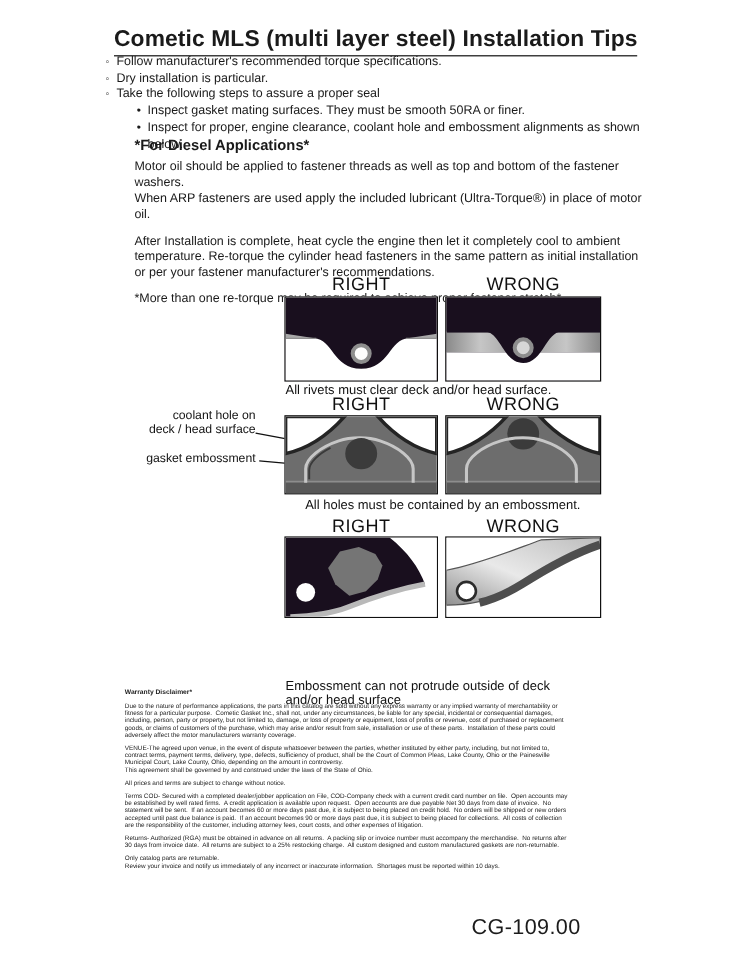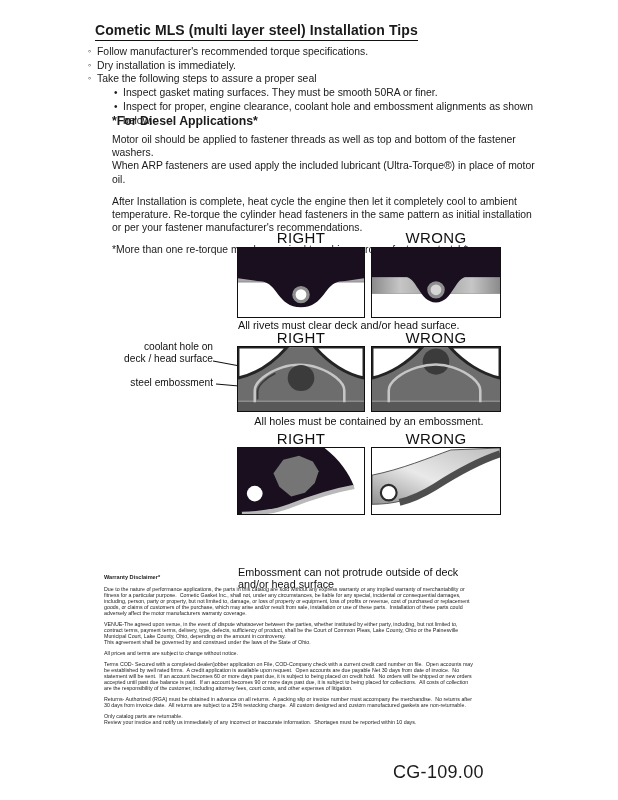--- a/index.html
+++ b/index.html
@@ -2,21 +2,21 @@
 <html><head>
 <meta charset="utf-8">
 <style>
   html,body{margin:0;padding:0;background:#ffffff;}
   .page{
     position:relative;width:618px;height:800px;background:#ffffff;overflow:hidden;
     font-family:"Liberation Sans", sans-serif;color:#1a1a1a;
   }
   .abs{position:absolute;}
   .title{
-    left:95px;top:22px;font-size:14px;font-weight:bold;
+    left:95px;top:22px;font-size:19px;font-weight:bold;
     border-bottom:1.4px solid #111;padding-bottom:2px;letter-spacing:.1px;
   }
   .bullets{left:88px;top:45px;font-size:10.4px;line-height:13.7px;width:470px;}
   .bullets .b{display:flex;}
   .bullets .g{width:9px;flex:0 0 9px;font-size:9px;}
   .bullets .sub{padding-left:26px;}
   .bullets .sub .g{font-size:10px;}
   .diesel{left:112px;top:114px;width:430px;font-size:10.4px;}
   .diesel .dh{font-weight:bold;font-size:12.3px;margin-bottom:5px;}
   .diesel .dp{margin-bottom:9px;line-height:13.2px;white-space:pre-line;}
@@ -37,21 +37,21 @@
 
   <div class="abs title">Cometic MLS (multi layer steel) Installation Tips</div>
 
   <div class="abs bullets">
     <div class="b">
       <span class="g">◦</span>
       <span>Follow manufacturer's recommended torque specifications.</span>
     </div>
     <div class="b">
       <span class="g">◦</span>
-      <span>Dry installation is immediately.</span>
+      <span>Dry installation is particular.</span>
     </div>
     <div class="b">
       <span class="g">◦</span>
       <span>Take the following steps to assure a proper seal</span>
     </div>
     <div class="b sub">
       <span class="g">•</span>
       <span>Inspect gasket mating surfaces.  They must be smooth 50RA or finer.</span>
     </div>
     <div class="b sub">
@@ -98,21 +98,21 @@
       <rect y="30" width="130" height="17" fill="url(#g1)"></rect>
       <rect y="47" width="130" height="24" fill="#ffffff"></rect>
       <path d="M0,0 H130 V29 H98 C84,29 82,56 65,56 C48,56 46,29 32,29 H0 Z" fill="#190f1e"></path>
       <circle cx="65" cy="43" r="7.2" fill="#d6d6d6" stroke="#8e8e8e" stroke-width="3.4"></circle>
     </svg>
   </div>
   <div class="abs caption" style="left:238px;top:320px;">All rivets must clear deck and/or head surface.</div>
 
   <div class="abs annot" style="left:105px;top:341px;width:108px;">coolant hole on
 deck / head surface</div>
-  <div class="abs annot" style="left:105px;top:377px;width:108px;">steel embossment</div>
+  <div class="abs annot" style="left:105px;top:377px;width:108px;">gasket embossment</div>
   <svg class="abs" style="left:205px;top:352px;" width="100" height="45">
     <line x1="8" y1="9" x2="94" y2="25" stroke="#111" stroke-width="1.1"></line>
     <line x1="11" y1="32" x2="67" y2="37" stroke="#111" stroke-width="1.1"></line>
   </svg>
 
   <div class="abs dlabel" style="left:237px;top:329px;width:128px;">RIGHT</div>
   <div class="abs dlabel" style="left:371px;top:329px;width:130px;">WRONG</div>
 
   <div class="abs panel" style="left:237px;top:346px;width:128px;height:66px;">
     <svg viewBox="0 0 128 66" preserveAspectRatio="none">

